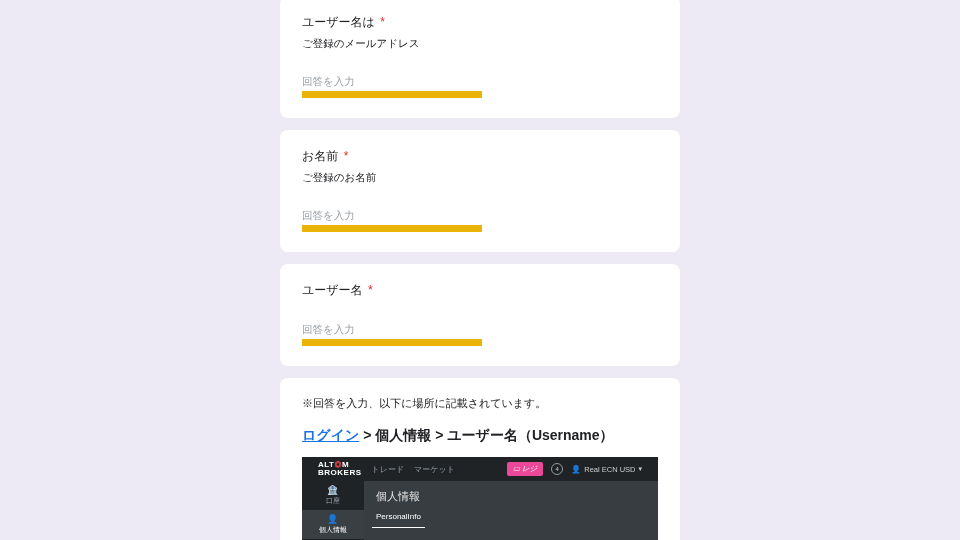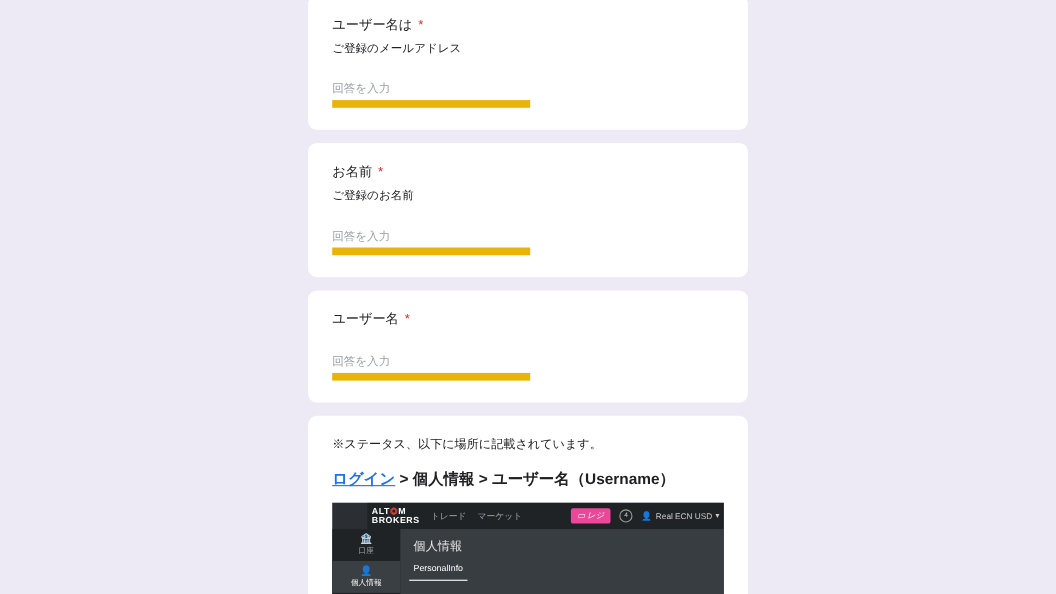--- a/index.html
+++ b/index.html
@@ -67,23 +67,22 @@
     background: #2b2f33;
     position: relative;
     overflow: hidden;
     font-size: 9px;
   }
   .embed-topbar {
     height: 24px;
     background: #1f2326;
     display: flex;
     align-items: center;
-    padding: 0 4px;
+    padding: 0 16px;
     gap: 10px;
-    margin-left: 32px;
   }
   .logo {
     color: #fff;
     font-size: 8px;
     line-height: 8px;
     font-weight: bold;
     letter-spacing: 0.5px;
   }
   .logo .accent { color: #ef4444; }
   .top-link { color: #9ca3af; font-size: 8px; }
@@ -179,21 +178,21 @@
 
   <div class="card">
     <div class="q-title">
       <span>ユーザー名</span>
       <span class="req">*</span>
     </div>
     <input class="answer-input" type="text" placeholder="回答を入力" style="">
   </div>
 
   <div class="card info-card">
-    <div class="note">※ステータス、以下に場所に記載されています。</div>
+    <div class="note">※回答を入力、以下に場所に記載されています。</div>
     <div class="breadcrumb">
       <a href="#">ログイン</a><span> &gt; 個人情報 &gt; ユーザー名（Username）</span>
     </div>
 
     <div class="embed">
       <div class="embed-topbar">
         <div class="logo">
           <div>
             <span>ALT</span><span class="accent">⏣</span><span>M</span>
           </div>

